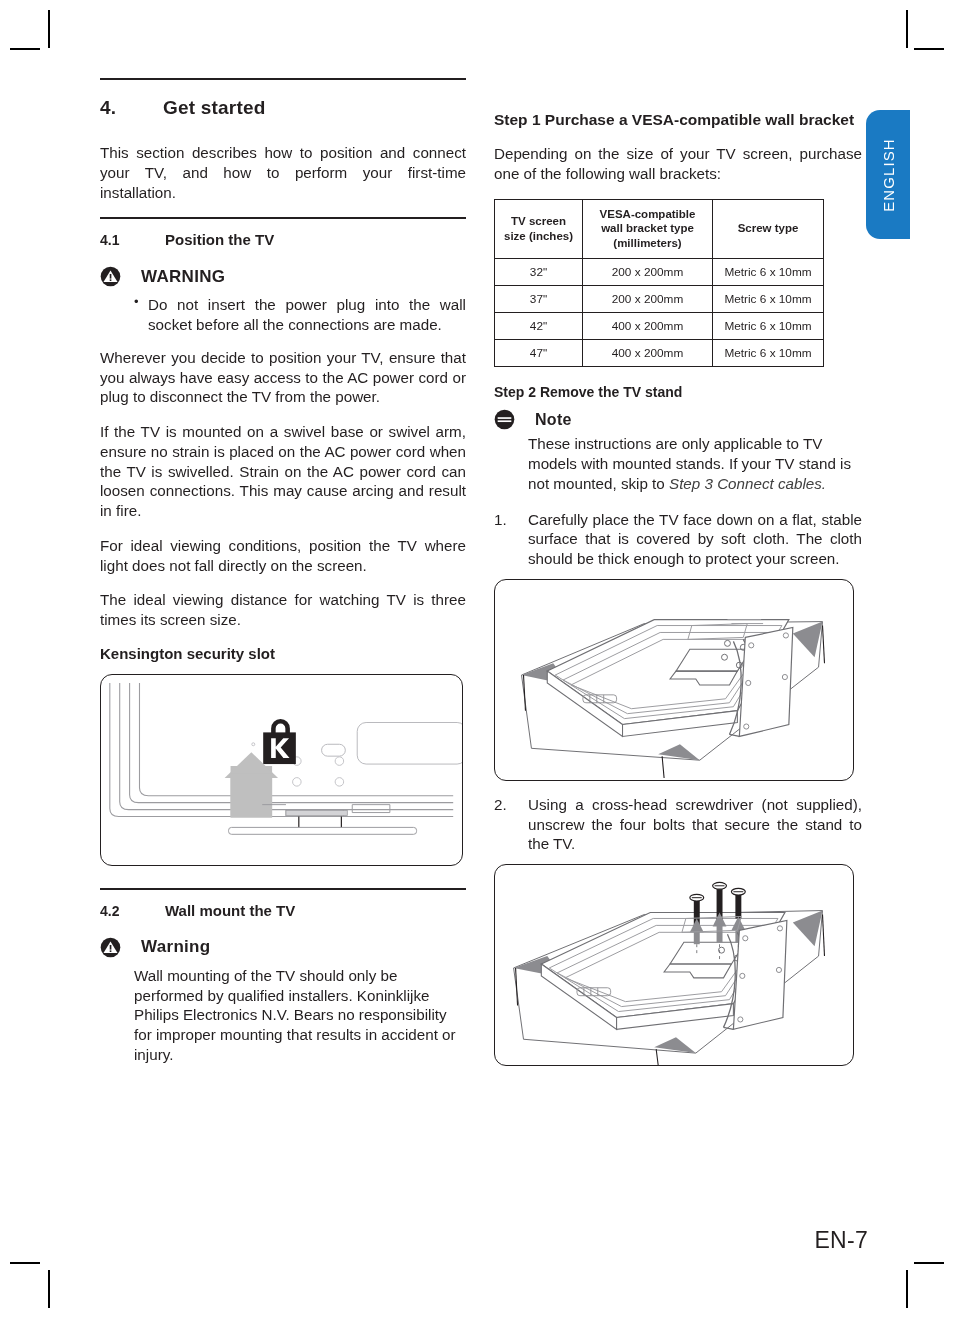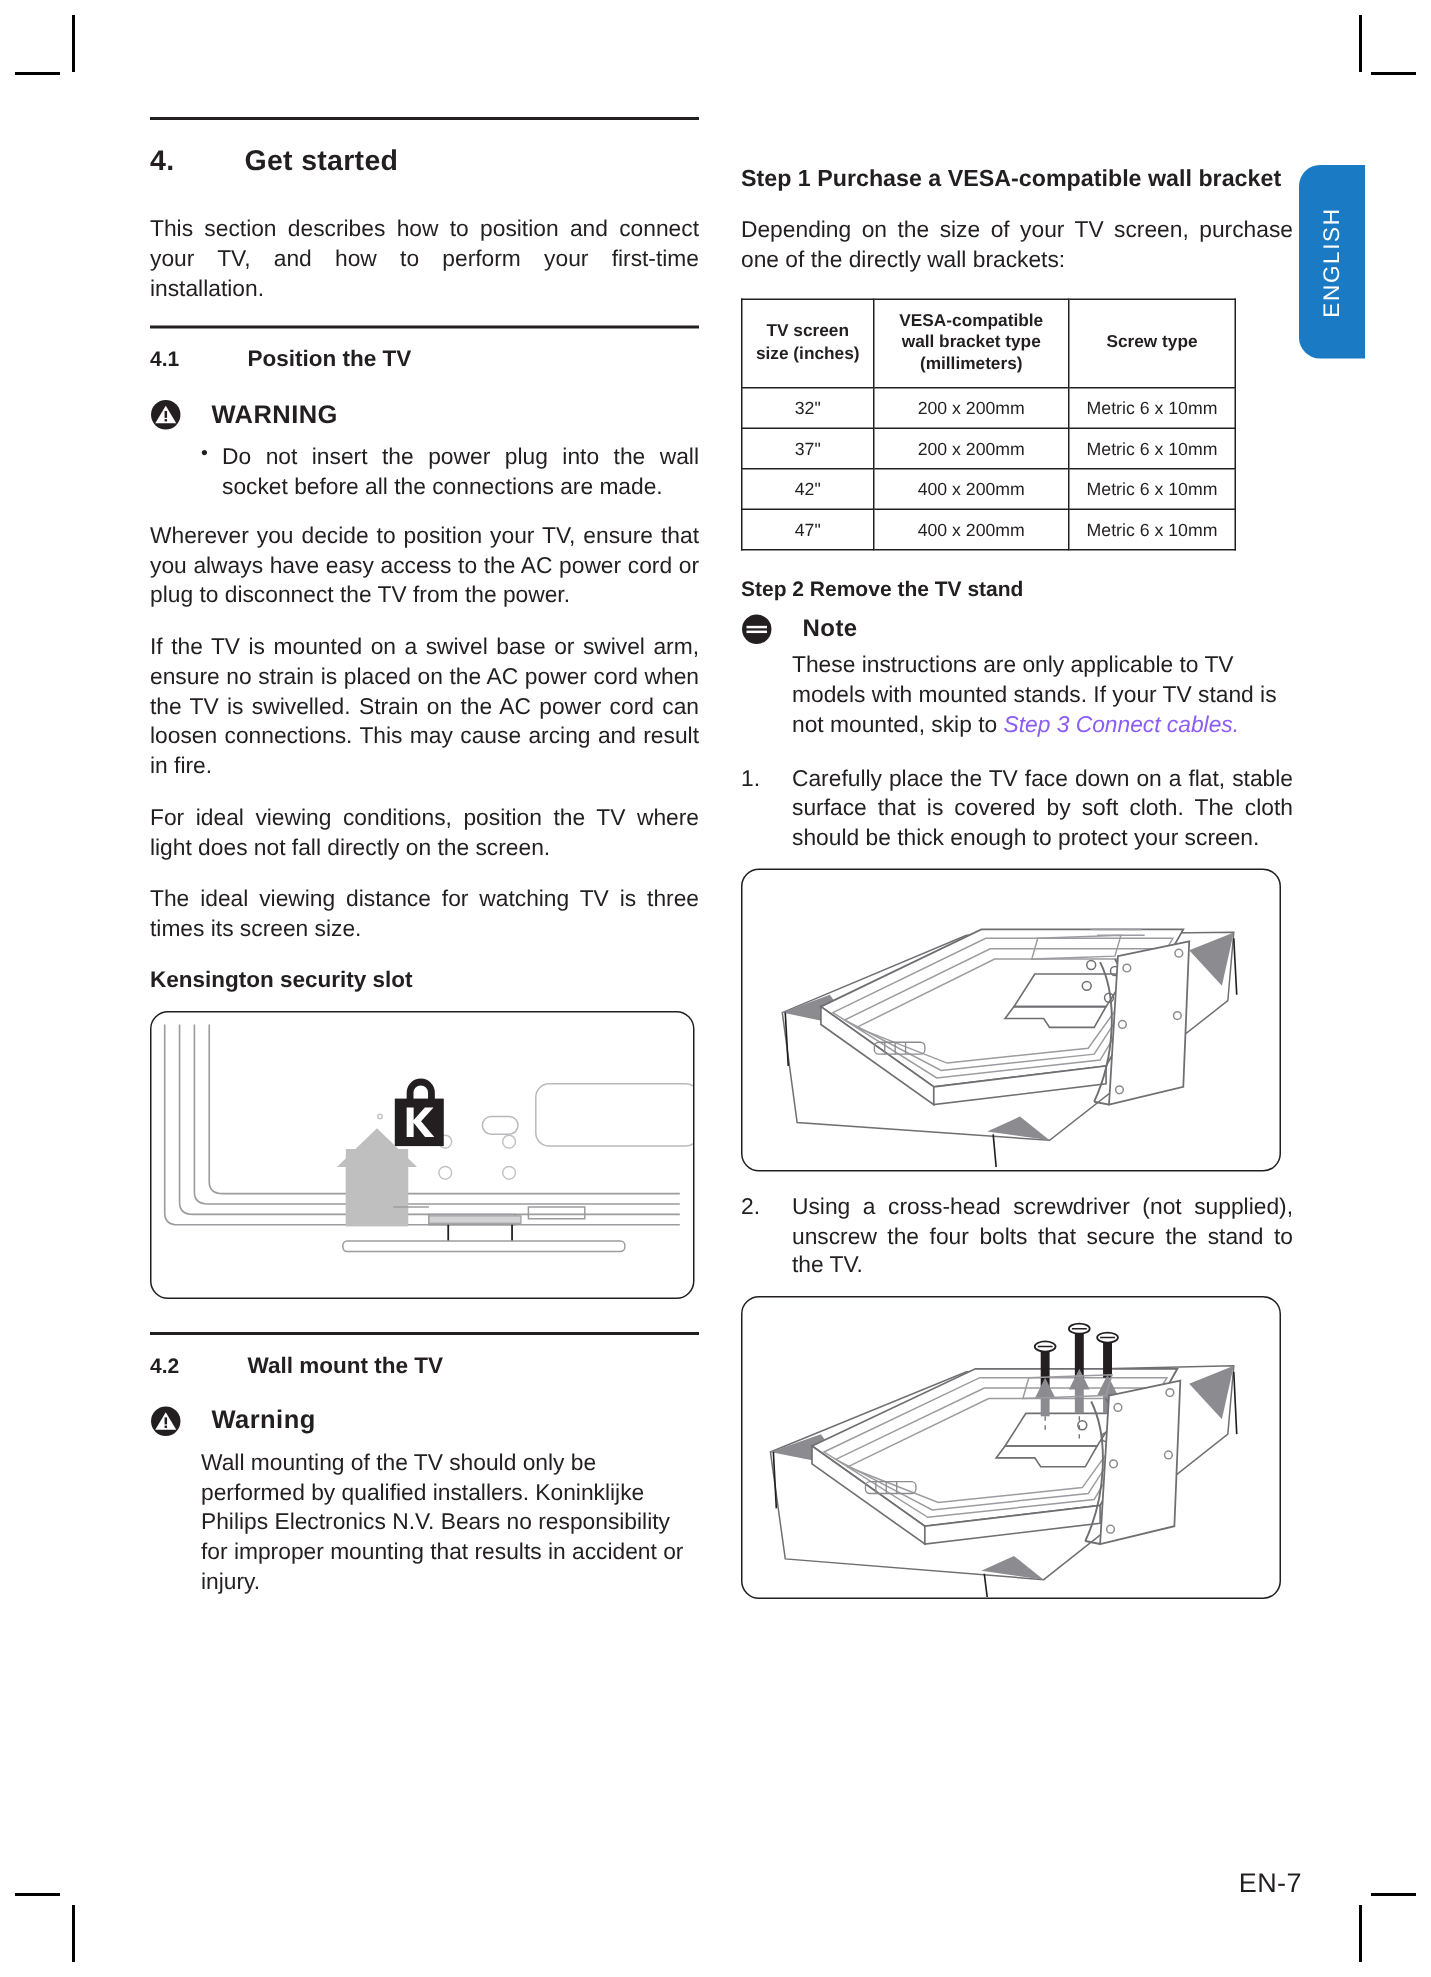--- a/index.html
+++ b/index.html
@@ -152,26 +152,26 @@
     border: 1.6px solid #231f20;
     border-radius: 12px;
     background: #ffffff;
     overflow: hidden;
   }
   .fig svg { display: block; width: 100%; height: 100%; }
 
   .fig-kensington { width: 363px; height: 192px; margin-top: 12px; }
   .fig-tv { width: 360px; height: 202px; margin-top: 4px; }
 
-  .ital { font-style: italic; color: #8b5cf6; }
+  .ital { font-style: italic; color: #404040; }
 
   .footer {
     position: absolute;
-    right: 86px; bottom: 52px;
-    font-size: 18px;
+    right: 86px; bottom: 64px;
+    font-size: 23px;
     letter-spacing: .3px;
   }
 </style>
 </head>
 <body>
 
 <div class="page">
 
   <div class="crop v" style="left:48px;  top:10px;"></div>
   <div class="crop h" style="left:10px;  top:48px;"></div>
@@ -284,21 +284,21 @@
         <span class="label">Warning</span>
       </div>
       <p class="notice-body">Wall mounting of the TV should only be performed by qualified installers. Koninklijke Philips Electronics N.V. Bears no responsibility for improper mounting that results in accident or injury.</p>
     </div>
 
   </div>
 
   <div class="col-right">
 
     <h3 class="bold-head" style="font-size:15.5px; line-height:1.3; margin-bottom:14px;">Step 1 Purchase a VESA-compatible wall bracket</h3>
-    <p class="body">Depending on the size of your TV screen, purchase one of the directly wall brackets:</p>
+    <p class="body">Depending on the size of your TV screen, purchase one of the following wall brackets:</p>
 
     <table class="vesa">
       <colgroup>
           <col class="c1">
           <col class="c2">
           <col class="c3">
         </colgroup>
       <thead>
         <tr>
           <th style="white-space:pre-line;">TV screen

